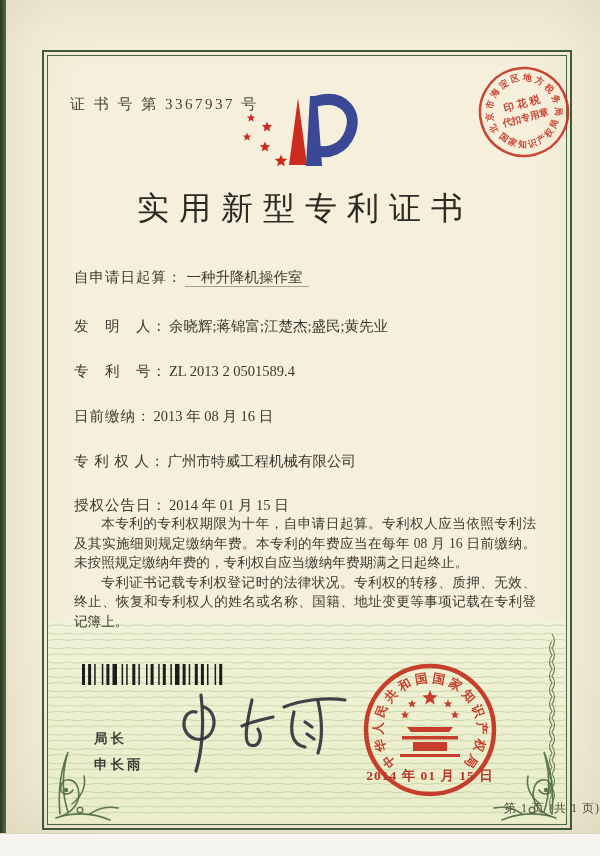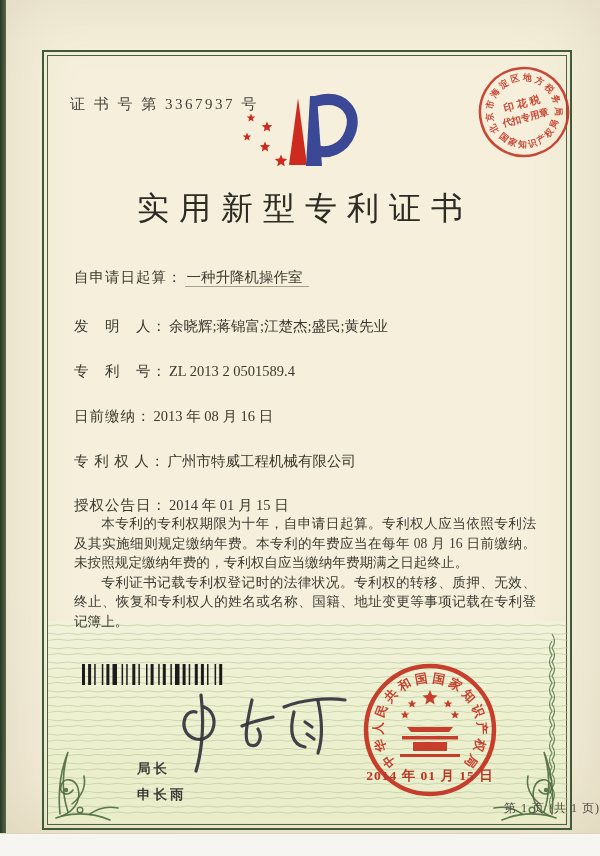--- a/index.html
+++ b/index.html
@@ -51,23 +51,23 @@
   .row .val{margin-left:2px;}
   .row .val.underlined{border-bottom:1px solid rgba(100,95,75,.55);padding:0 6px 1px 2px;text-align:right;}
   .r0{top:268px}.r1{top:317px}.r2{top:362px}.r3{top:407px}.r4{top:452px}.r5{top:496px}
 
   .paras{position:absolute;left:74px;top:514px;width:462px;}
   .paras p{
     margin:0;font-size:13.6px;line-height:19.6px;text-align:justify;
     text-indent:2em;color:#3d3b33;
   }
   .signer{
-    position:absolute;left:94px;top:756px;
+    position:absolute;left:94px;top:726px;
     font-family:"Liberation Sans","DejaVu Sans",sans-serif;
-    font-size:13.5px;font-weight:bold;color:#3a3a36;letter-spacing:3px;line-height:26px;margin-left:43px;
+    font-size:13.5px;font-weight:bold;color:#3a3a36;letter-spacing:3px;line-height:26px;
   }
   .footer{
     position:absolute;left:0;top:800px;width:600px;text-align:right;
     font-size:12px;color:#4c4a3e;letter-spacing:1px;
   }
 </style>
 </head>
 <body>
 
 <div class="page">

